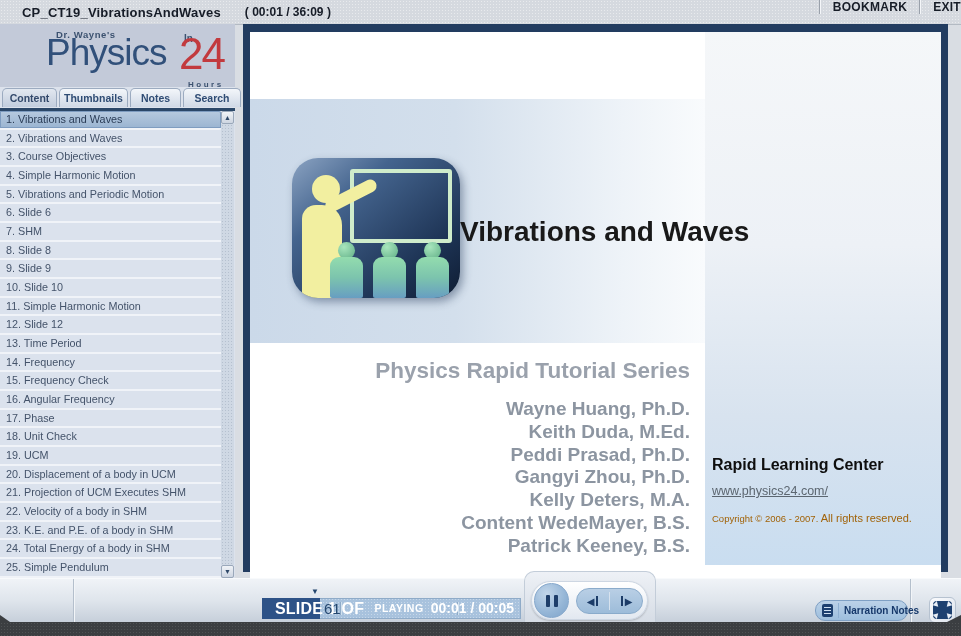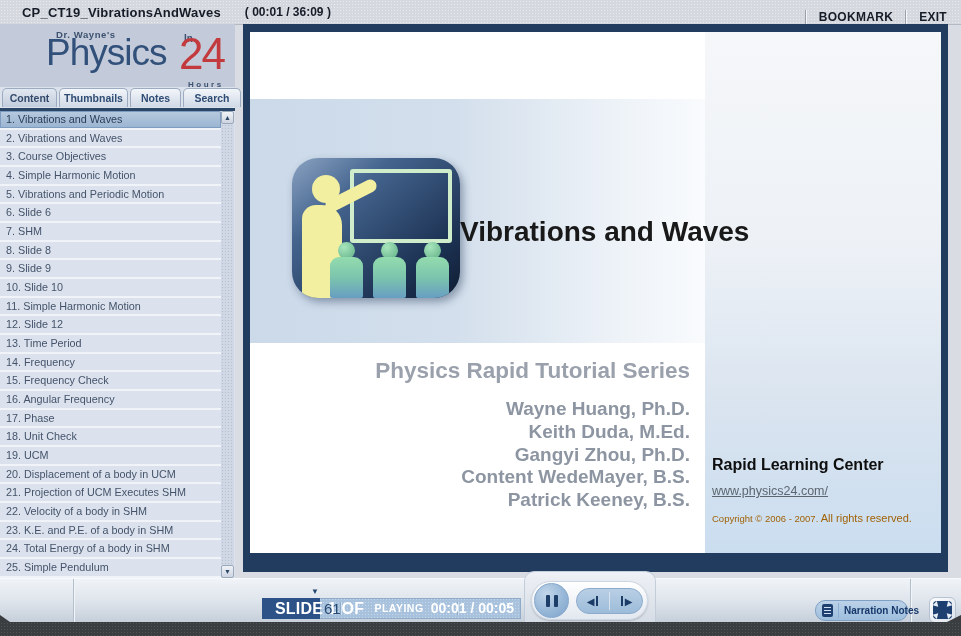--- a/index.html
+++ b/index.html
@@ -14,21 +14,21 @@
     position:absolute;left:0;top:0;width:961px;height:24px;
     background:#d5d9df;
     background-image:radial-gradient(rgba(255,255,255,.45) 1px, transparent 1px);
     background-size:3px 3px;
     border-bottom:1px solid #b3bac3;
     display:flex;align-items:center;
     color:#161c27;font-weight:bold;
   }
   .tb-title{font-size:13px;margin-left:22px;letter-spacing:.2px;}
   .tb-time{font-size:12px;margin-left:24px;}
-  .tb-right{margin-left:auto;display:flex;align-items:flex-end;height:100%;padding-right:14px;}
+  .tb-right{margin-left:auto;display:flex;align-items:flex-start;height:100%;padding-right:0;}
   .tb-sep{width:2px;height:14px;margin:0 12px;
     background:linear-gradient(90deg,#9aa1ab 0 1px,#f4f6f9 1px 2px);}
   .tb-btn{font-size:12px;letter-spacing:.3px;cursor:pointer;}
   
   .sidebar{position:absolute;left:0;top:24px;width:235px;height:554px;background:#dce2ec;}
   .logo{position:absolute;left:0;top:0;width:235px;height:63px;background:#c3cad9;overflow:hidden;}
   .logo-pre{position:absolute;left:56px;top:5px;font-size:9.5px;font-weight:bold;color:#3c5270;letter-spacing:.6px;}
   .logo-brand{position:absolute;left:46px;top:8px;font-size:37px;color:#31507a;letter-spacing:-1px;}
   .logo-in{position:absolute;left:184px;top:9px;font-size:10px;font-weight:bold;color:#3c5270;}
   .logo-num{position:absolute;left:179px;top:5px;font-size:44px;color:#c23a3e;letter-spacing:-2px;}
@@ -60,21 +60,21 @@
     background-image:radial-gradient(#b5c0cf 1px, transparent 1px);background-size:3px 3px;}
   .scroll-btn{position:absolute;left:0;width:13px;height:13px;box-sizing:border-box;
     border:1px solid #9aa8ba;border-radius:2px;
     background:linear-gradient(180deg,#f0f3f7,#cdd5e1);
     display:flex;align-items:center;justify-content:center;cursor:pointer;}
   .scroll-btn.up{top:0;}
   .scroll-btn.down{bottom:0;}
   .scroll-btn .arrow{font-size:7px;color:#2e4868;line-height:1;}
   
   .slide-frame{position:absolute;left:243px;top:24px;width:705px;height:548px;background:#223c60;}
-  .slide{position:absolute;left:7px;top:8px;width:691px;height:521px;background:#ffffff;overflow:hidden;text-decoration:underline;}
+  .slide{position:absolute;left:7px;top:8px;width:691px;height:590px;background:#ffffff;overflow:hidden;text-decoration:underline;}
   .stripe{position:absolute;left:455px;top:0;width:236px;height:533px;
     background:linear-gradient(180deg,#f5f7f9 0%,#edf1f6 40%,#d8e3ef 72%,#c9ddf0 100%);}
   .band{position:absolute;left:0;top:67px;width:455px;height:244px;
     background:linear-gradient(90deg,#cbd9e9 0%,#d3dfec 45%,#eef3f8 82%,#f9fbfd 100%);}
   .pres-icon{position:absolute;left:42px;top:126px;width:168px;height:140px;border-radius:26px;
     background:linear-gradient(140deg,#8ba3c2 0%,#44648e 30%,#1d3354 75%,#0f1d33 100%);
     box-shadow:3px 4px 8px rgba(40,60,90,.45);overflow:hidden;}
   .board{position:absolute;left:58px;top:11px;width:94px;height:66px;border:4px solid #cfeccb;border-radius:3px;}
   .t-head{position:absolute;left:20px;top:17px;width:28px;height:28px;border-radius:50%;background:#f2efa0;}
   .t-arm{position:absolute;left:34px;top:44px;width:56px;height:13px;border-radius:7px;background:#f2efa0;
@@ -267,23 +267,25 @@
       <div class="a-body" style="left:124px"></div>
     </div>
     <h1 class="slide-title">Vibrations and Waves</h1>
     <div class="subtitle">Physics Rapid Tutorial Series</div>
     <div class="authors">
 
         <div class="author"><span>Wayne Huang, Ph.D.</span></div>
 
         <div class="author"><span>Keith Duda, M.Ed.</span></div>
 
+        <div class="author"><span>Peddi Prasad, Ph.D.</span></div>
 
         <div class="author"><span>Gangyi Zhou, Ph.D.</span></div>
 
+        <div class="author"><span>Kelly Deters, M.A.</span></div>
 
         <div class="author"><span>Content WedeMayer, B.S.</span></div>
 
         <div class="author"><span>Patrick Keeney, B.S.</span></div>
       </div>
     <div class="stripe-footer">
       <div class="org">Rapid Learning Center</div>
       <div class="url">www.physics24.com/</div>
       <div class="copy">
         <span class="copy-small">Copyright © 2006 - 2007.</span><span class="copy-rest"> All rights reserved.</span>

